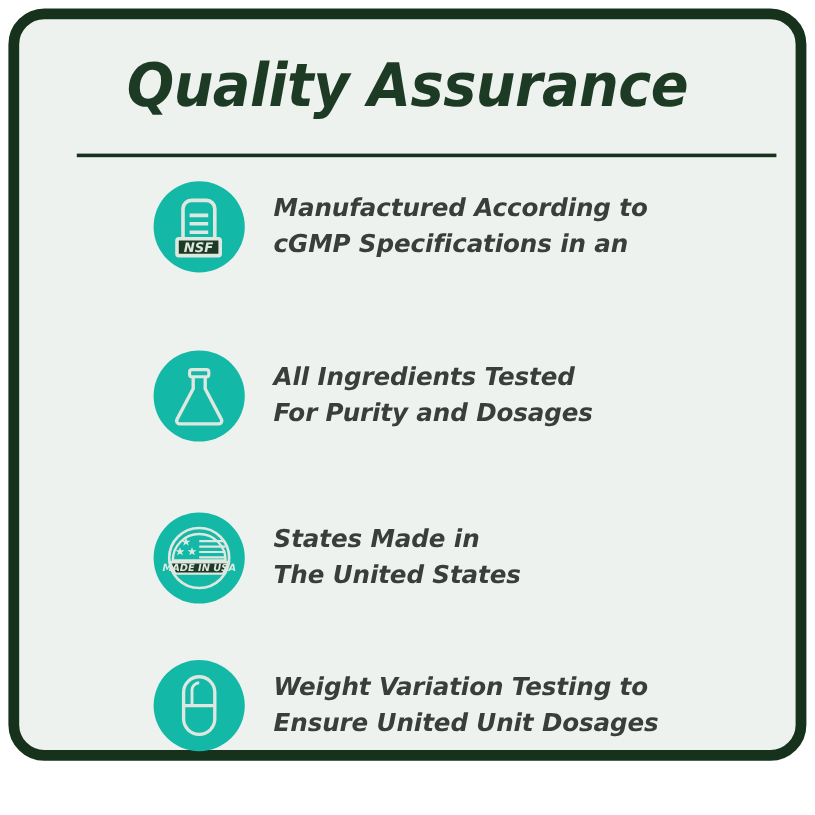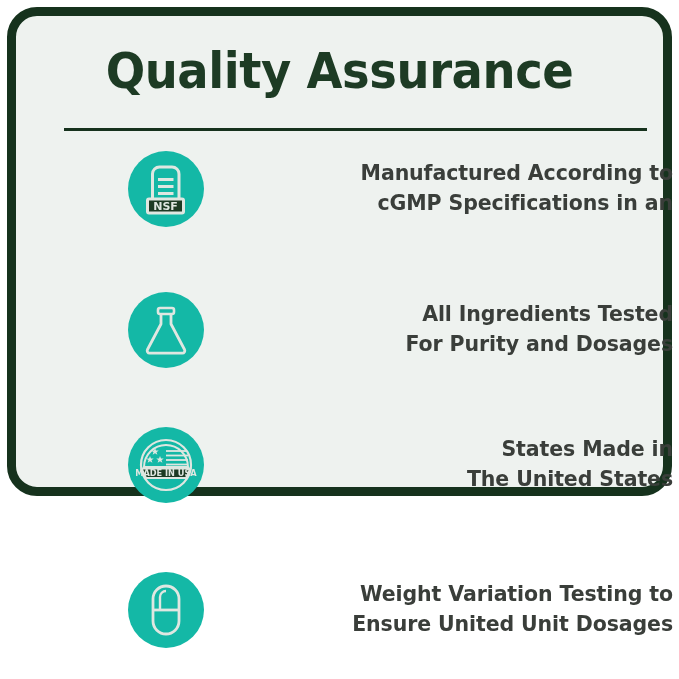--- a/index.html
+++ b/index.html
@@ -12,25 +12,26 @@
     background: #ffffff;
     font-family: "Liberation Sans", sans-serif;
     overflow: hidden;
   }
 
   #card {
     position: absolute;
     left: 7px;
     top: 7px;
     width: 665px;
-    height: 489px;
+    height: 627px;
     box-sizing: border-box;
     background: #eef2ef;
     border: 9px solid #16321d;
     border-radius: 30px;
+    font-style: italic;
   }
 
   #page-title {
     position: absolute;
     left: 0;
     top: 24px;
     width: 100%;
     text-align: center;
     color: #1d3b24;
     font-family: "DejaVu Sans", sans-serif;
@@ -89,27 +90,27 @@
     flex: 1 1 auto;
     margin-left: 24px;
     color: #3a3e3a;
     font-family: "DejaVu Sans", sans-serif;
     font-weight: bold;
     font-size: 20.5px;
     line-height: 30px;
     letter-spacing: -0.1px;
     padding-top: 9px;
   }
-  .feature-text .tline { display: block; white-space: nowrap; text-align: right; }
+  .feature-text .tline { display: block; white-space: nowrap; }
 
   
   #row-0 { top: 0px; }
   #row-1 { top: 141px; }
   #row-2 { top: 276px; }
-  #row-3 { top: 421px; }
+  #row-3 { top: 399px; }
 
   #row-1 .feature-text, #row-2 .feature-text { padding-top: 9px; }
 </style>
 </head>
 <body>
 
 <div id="card">
 
   <div id="page-title">Quality Assurance</div>
 

